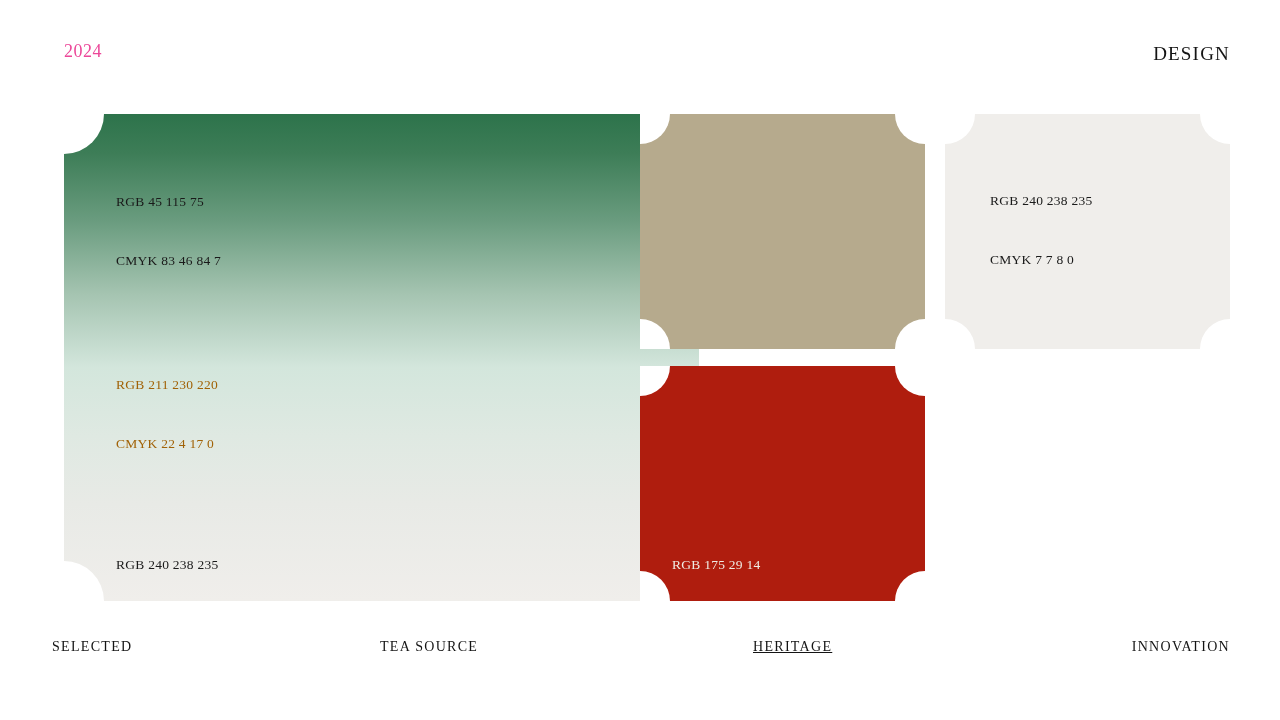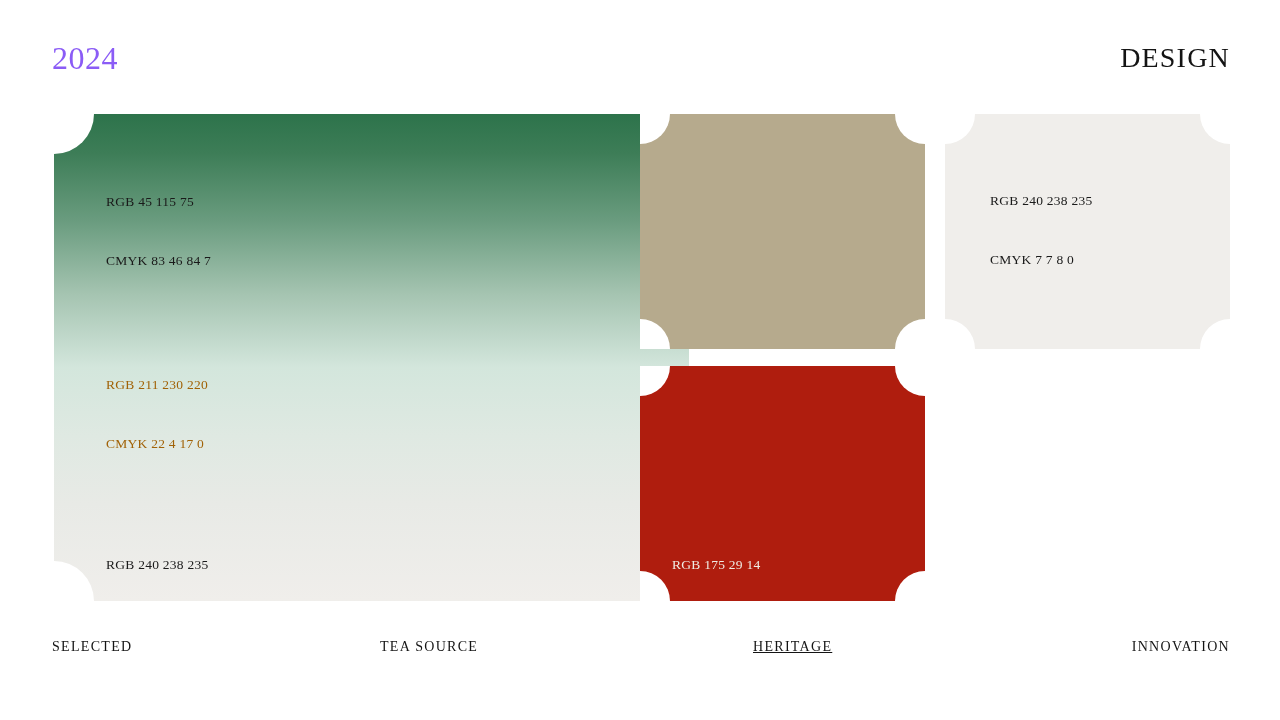--- a/index.html
+++ b/index.html
@@ -20,32 +20,32 @@
   
   .header {
     position: absolute;
     top: 0;
     left: 0;
     width: 1280px;
     height: 100px;
   }
   .header-year {
     position: absolute;
-    left: 52px;
+    left: 64px;
     top: 42px;
-    font-size: 32px;
+    font-size: 18px;
     letter-spacing: 0.5px;
     line-height: 1;
-    color: #8b5cf6;
+    color: #ec4899;
   }
   .header-title {
     position: absolute;
     right: 50px;
     top: 44px;
-    font-size: 28px;
+    font-size: 19px;
     letter-spacing: 1.2px;
     line-height: 1;
     color: #141414;
   }
 
   
   .grid {
     position: absolute;
     left: 0;
     top: 0;
@@ -77,21 +77,21 @@
     font-size: 13.5px;
     letter-spacing: 0.25px;
     white-space: pre;
   }
   .label-line {
     display: block;
   }
 
   
   #swatch-tea-source {
-    left: 54px;
+    left: 64px;
     top: 114px;
     width: 635px;
     height: 487px;
   }
   #swatch-heritage-top {
     left: 640px;
     top: 114px;
     width: 285px;
     height: 235px;
   }

